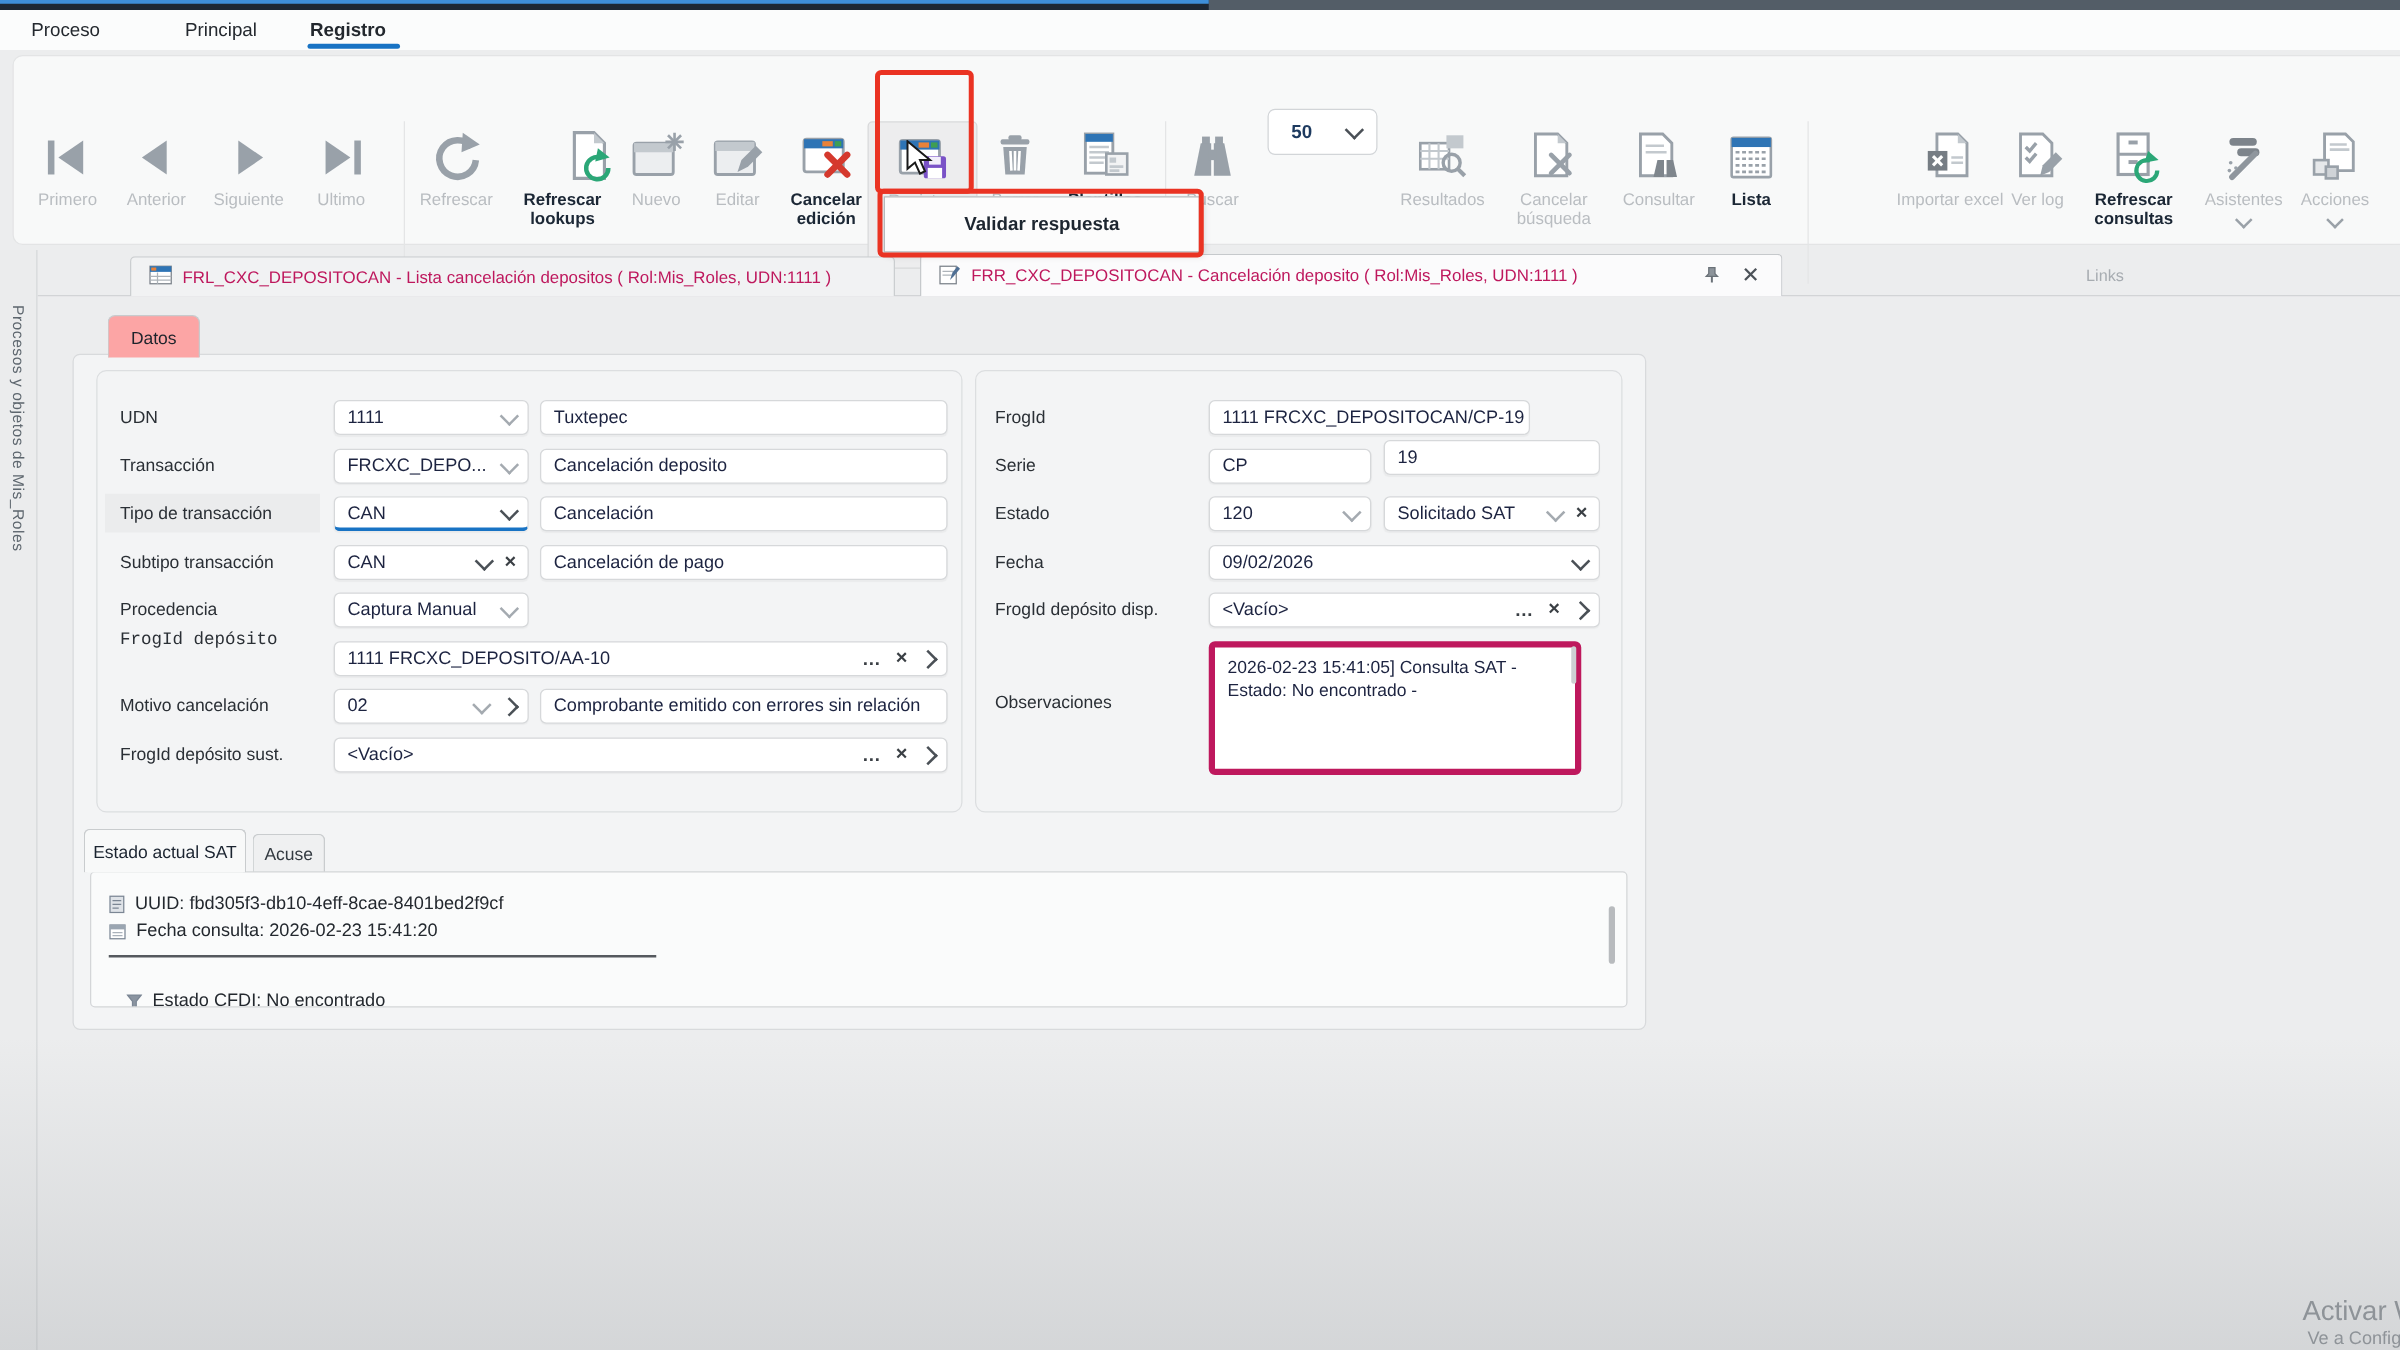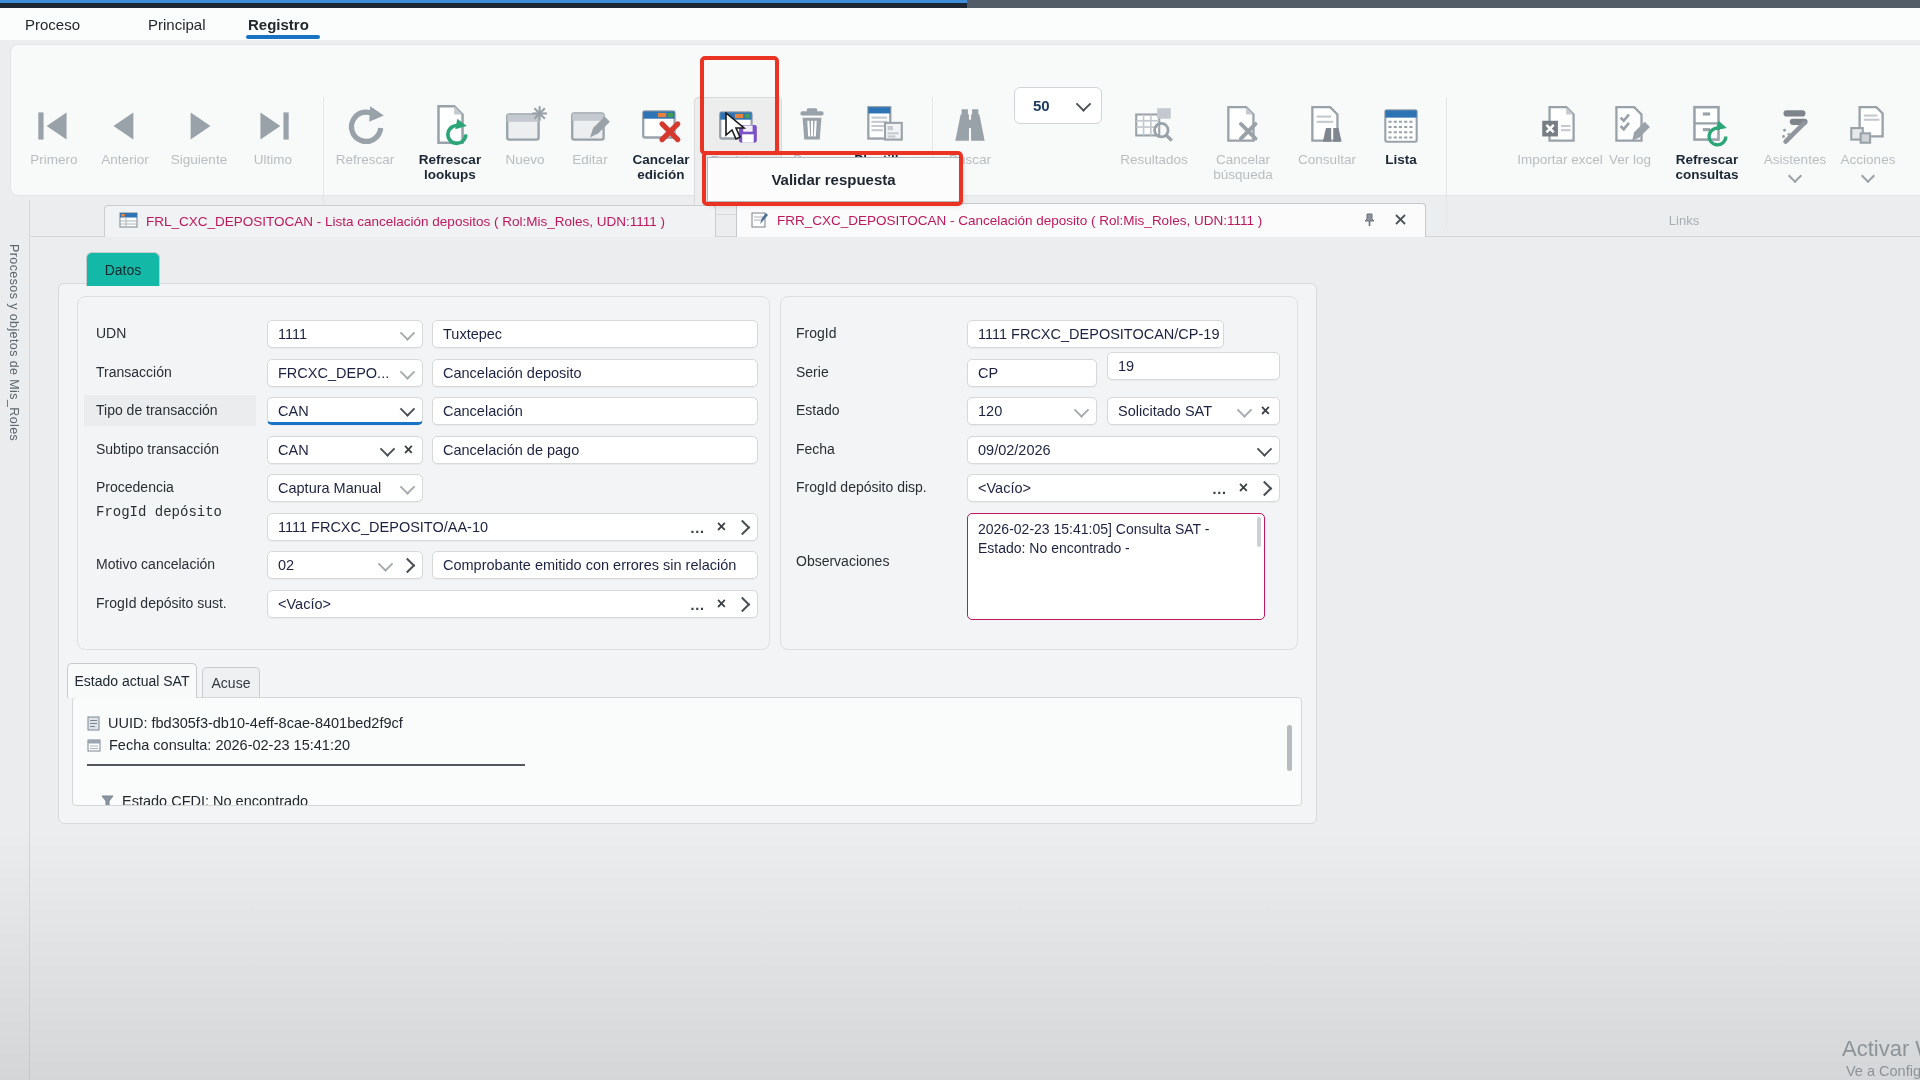--- a/index.html
+++ b/index.html
@@ -41,31 +41,31 @@
   .tabline{left:30px;top:236px;width:1890px;height:1px;background:#d2d4d6;}
   .doctab{position:absolute;box-sizing:border-box;display:flex;align-items:center;gap:8px;
           padding:0 14px;font-size:13.5px;color:#be185d;white-space:nowrap;}
   .doctab1{left:104px;top:205px;width:612px;height:32px;background:#f1f2f3;border:1px solid #cbced0;border-bottom:none;border-radius:4px 4px 0 0;}
   .doctab2{left:736px;top:203px;width:690px;height:34px;background:#fbfbfc;border:1px solid #c6c9cc;border-bottom:none;border-radius:4px 4px 0 0;}
   
   .rail{left:0;top:200px;width:30px;height:880px;background:#ebeced;border-right:1px solid #d5d7d9;box-sizing:border-box;}
   .rail-text{position:absolute;left:7px;top:244px;writing-mode:vertical-rl;font-size:12.5px;color:#5d666e;letter-spacing:.4px;}
   
   .pagebox{left:58px;top:283px;width:1259px;height:541px;border:1px solid #d8dadc;border-radius:6px;background:#f3f4f5;box-sizing:border-box;}
-  .pagetab{left:86px;top:252px;width:74px;height:34px;background:#14b8a6;border:1px solid #c8cbcd;border-bottom:none;
+  .pagetab{left:86px;top:252px;width:74px;height:34px;background:#fca5a5;border:1px solid #c8cbcd;border-bottom:none;
            border-radius:6px 6px 0 0;box-sizing:border-box;display:flex;align-items:center;justify-content:center;
            font-size:14px;color:#1d232b;z-index:3;}
   .groupbox{position:absolute;border:1px solid #dcdee0;border-radius:8px;box-sizing:border-box;}
   .flabel{position:absolute;font-size:14px;color:#2a2f35;white-space:nowrap;}
   .ffield{position:absolute;height:28px;background:#fff;border:1px solid #d6d8da;border-radius:5px;
           box-sizing:border-box;font-size:14.5px;color:#1c2340;line-height:26px;padding:0 10px;white-space:nowrap;
           overflow:hidden;box-shadow:0 1px 1px rgba(0,0,0,.04);}
   .ffield.focused{border-bottom:3px solid #1873c4;}
   .ftrail{position:absolute;top:0;right:9px;height:100%;display:flex;align-items:center;gap:11px;}
-  .ftextarea{position:absolute;background:#fff;border:1px solid #be185d;border-radius:5px;box-sizing:border-box;
+  .ftextarea{position:absolute;background:#fff;border:5px solid #be185d;border-radius:5px;box-sizing:border-box;
              font-size:14px;color:#1c2340;line-height:19px;padding:6px 10px;white-space:pre-line;}
   .rowband{position:absolute;left:84px;width:172px;height:31px;background:rgba(0,0,0,.03);}
   
   .sattab{position:absolute;box-sizing:border-box;display:flex;align-items:center;justify-content:center;
           font-size:14px;border:1px solid #c9ccce;border-bottom:none;border-radius:5px 5px 0 0;}
   .sattab.active{left:67px;top:663px;width:130px;height:35px;background:#f8f9f9;color:#1b2430;z-index:3;}
   .sattab.inactive{left:202px;top:667px;width:58px;height:31px;background:#eff0f1;color:#333a41;}
   .satbox{left:72px;top:697px;width:1230px;height:109px;background:#fafbfb;border:1px solid #d4d6d8;border-radius:4px;
           box-sizing:border-box;overflow:hidden;}
   .satline{position:absolute;display:flex;align-items:center;gap:8px;font-size:14.5px;color:#23282e;white-space:nowrap;}
@@ -138,21 +138,21 @@
       <div class="rsep" style="left: 921px;"></div>
       <div class="rbtn disabled" style="left: 310px;">
         <span class="ricon">
           <svg width="46" height="46" viewBox="0 0 44 44">
             <path d="M34 14 A14 14 0 1 0 37 24" fill="none" stroke="#99a1a9" stroke-width="5"></path>
             <polygon points="27,3 40,12 26,18" fill="#99a1a9"></polygon>
           </svg>
         </span>
         <span class="rlabel">Refrescar</span>
       </div>
-      <div class="rbtn" style="left: 395px;">
+      <div class="rbtn" style="left: 395px; align-items: flex-end;">
         <span class="ricon">
           <svg width="46" height="46" viewBox="0 0 44 44">
             <path d="M11 3 h15 l8 8 v27 h-23 z" fill="#fff" stroke="#99a1a9" stroke-width="2.4"></path>
             <path d="M26 3 l8 8 h-8 z" fill="#c3c9ce"></path>
             <path d="M37 30 a8.5 8.5 0 1 1 -6 -8" fill="none" stroke="#2ba777" stroke-width="3.4"></path>
             <polygon points="29,15 38,22 27,25" fill="#2ba777"></polygon>
           </svg>
         </span>
         <span class="rlabel">Refrescar lookups</span>
       </div>

